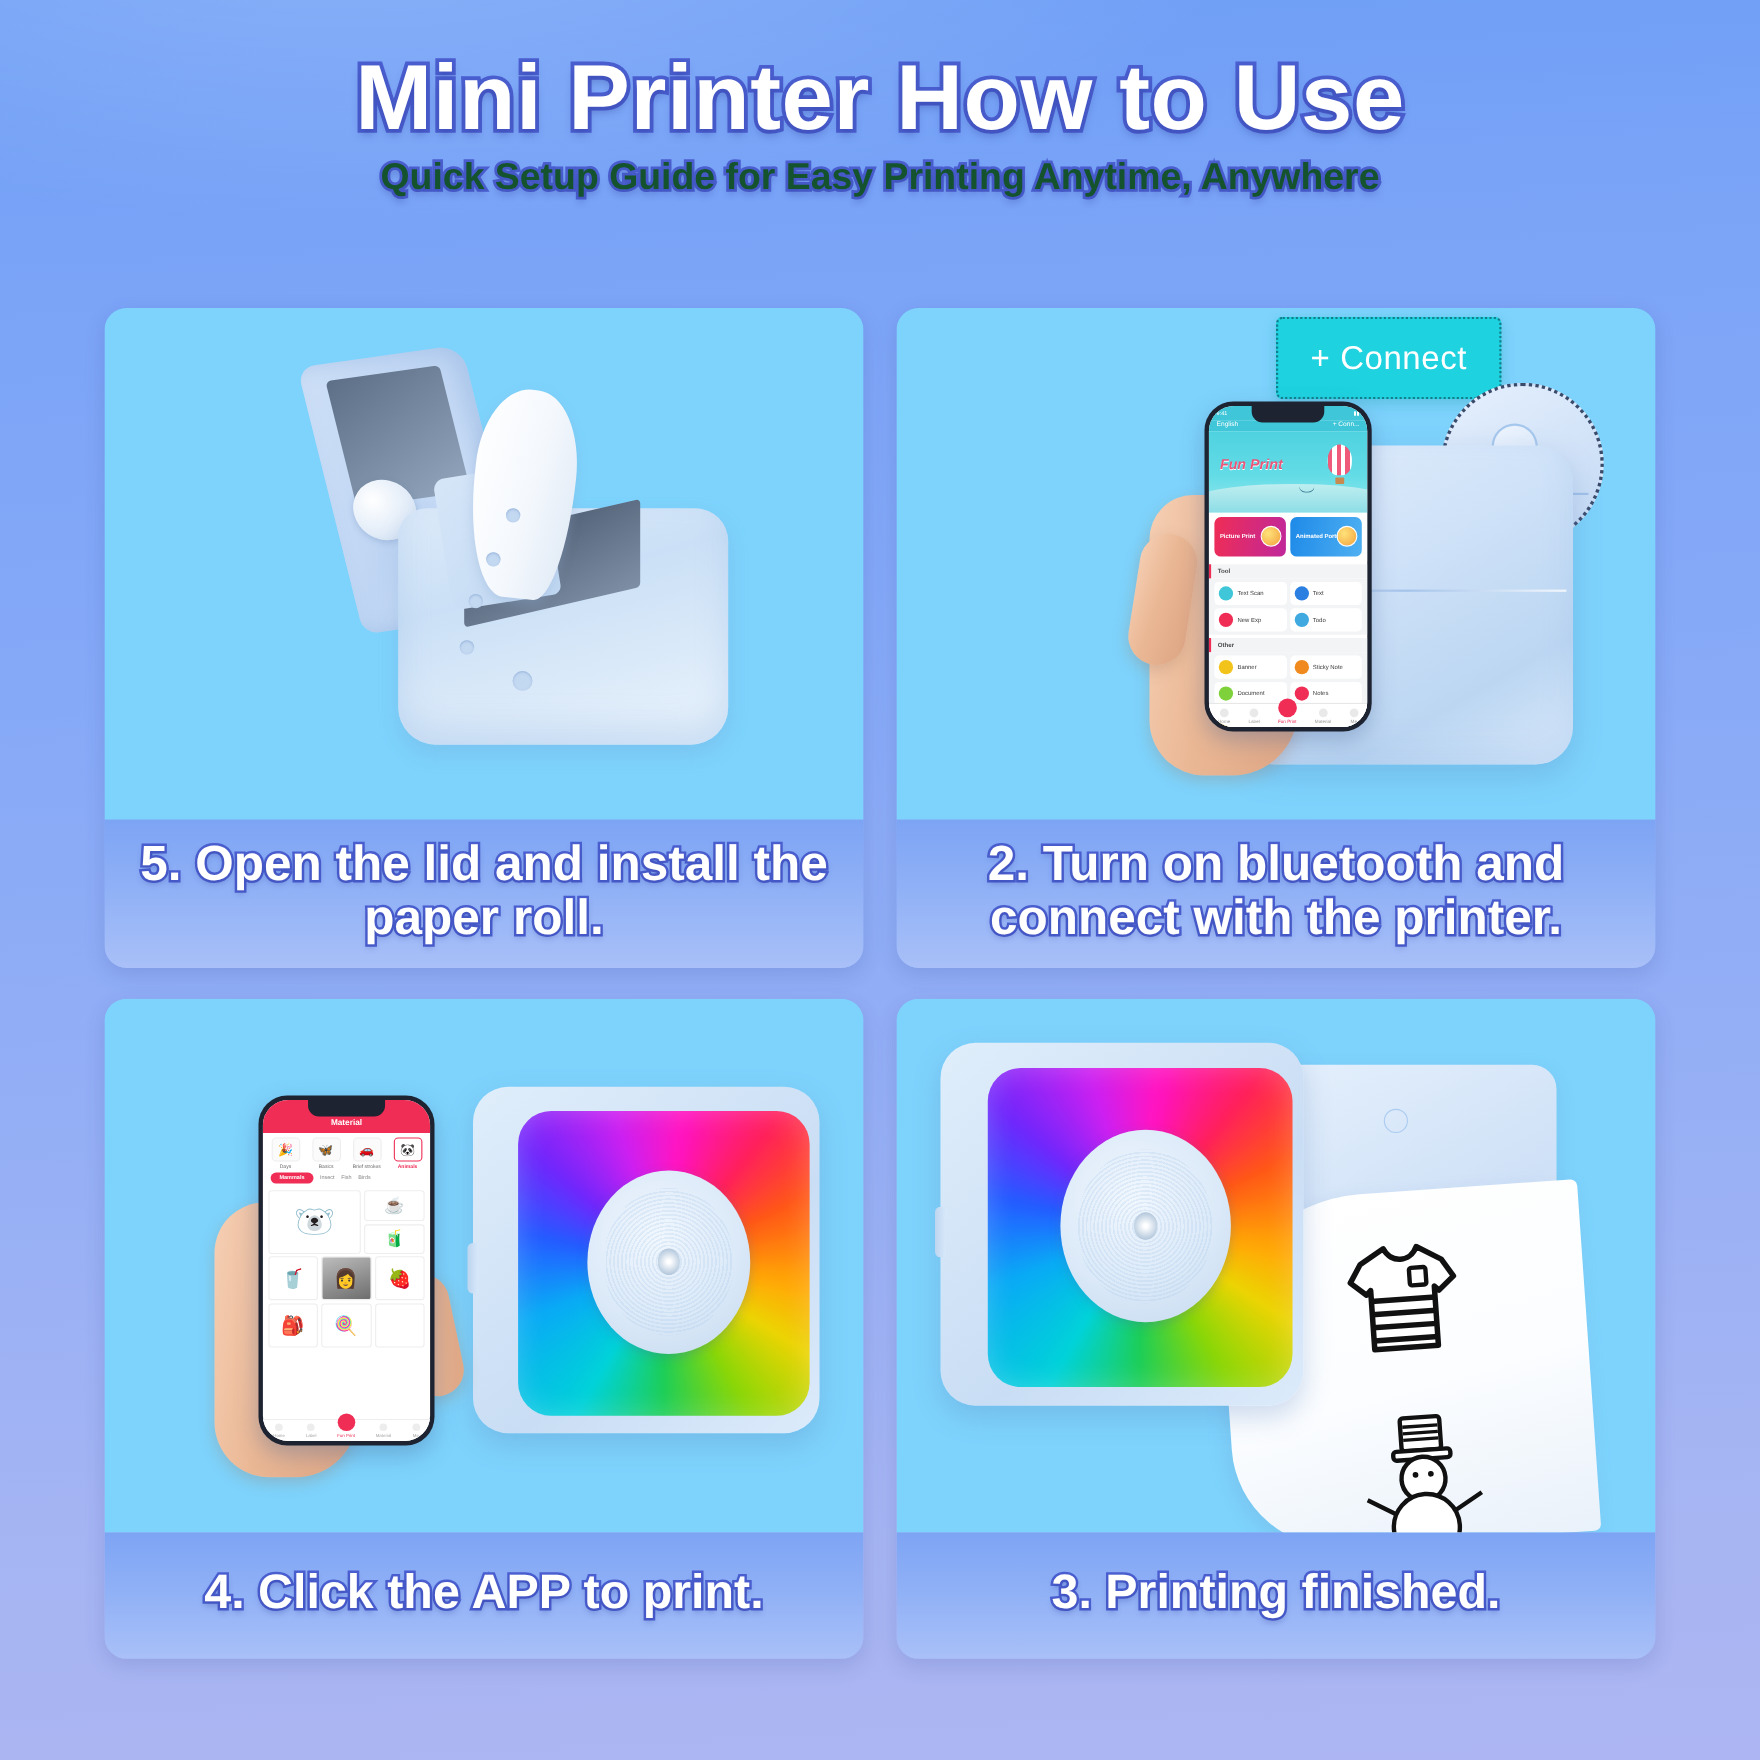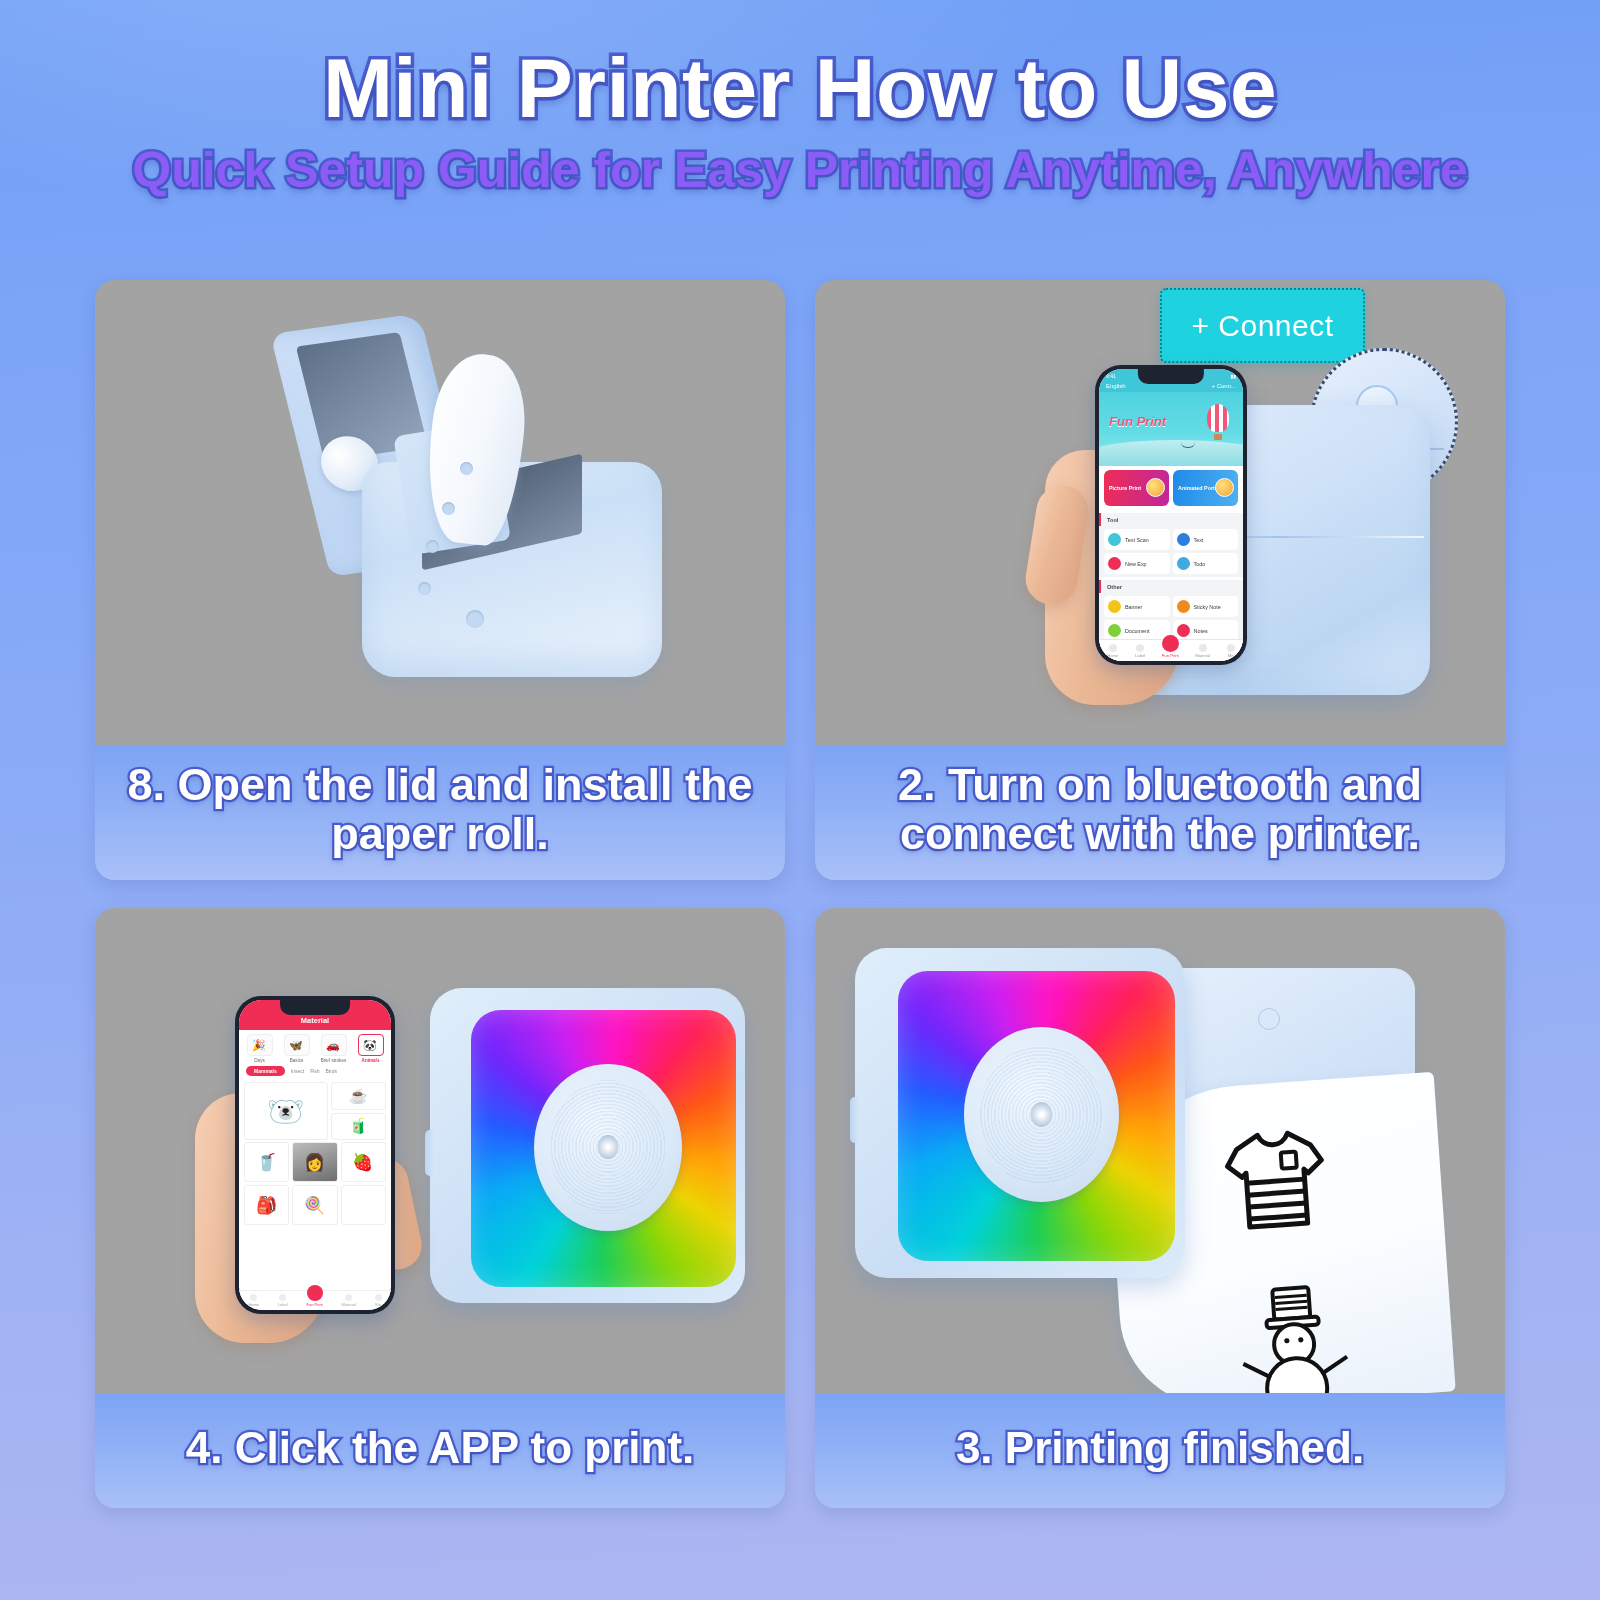--- a/index.html
+++ b/index.html
@@ -20,22 +20,22 @@
   .header { text-align: center; padding-top: 44px; }
   .title {
     font-size: 84px; font-weight: bold; letter-spacing: 0.5px;
     color: #ffffff;
     -webkit-text-stroke: 7px #4b5fd0;
     paint-order: stroke fill;
     text-shadow: 0 5px 9px rgba(40,55,150,0.40);
     line-height: 1.06;
   }
   .subtitle {
-    font-size: 50px; font-weight: bold; margin-top: 10px;
-    color: #8b5cf6;
+    font-size: 34px; font-weight: bold; margin-top: 10px;
+    color: #14532d;
     -webkit-text-stroke: 5px #4b5fd0;
     paint-order: stroke fill;
     text-shadow: 0 4px 7px rgba(40,55,150,0.38);
     line-height: 1.1;
   }
 
   
   .grid {
     position: absolute; left: 95px; top: 280px;
     width: 1410px;
@@ -43,21 +43,21 @@
     grid-template-columns: 690px 690px;
     grid-template-rows: 600px 600px;
     column-gap: 30px; row-gap: 28px;
   }
   .panel {
     border-radius: 20px; overflow: hidden;
     display: flex; flex-direction: column;
     box-shadow: 0 6px 18px rgba(45,60,140,0.16);
   }
   .photo {
-    background: #a3a3a3; position: relative; overflow: hidden;
+    background: #7dd3fc; position: relative; overflow: hidden;
     flex: 0 0 465px;
   }
   .caption {
     flex: 1 1 auto;
     background: linear-gradient(180deg,#7da4f4 0%, #8fb0f6 45%, #a9c0f8 100%);
     display: flex; align-items: center; justify-content: center;
     text-align: center; padding: 4px 14px 10px;
   }
   .caption span {
     font-size: 45px; font-weight: bold; line-height: 1.08;
@@ -376,21 +376,21 @@
         <div class="flap"></div>
         <div class="paper"></div>
         <div class="hinge" style="left:170px;top:152px;"></div>
         <div class="hinge" style="left:152px;top:192px;"></div>
         <div class="hinge" style="left:136px;top:230px;"></div>
         <div class="hinge" style="left:128px;top:272px;"></div>
         <div class="hinge" style="left:176px;top:300px;width:18px;height:18px;"></div>
       </div>
     </div>
     <div class="caption">
-      <span>8. Open the lid and install the paper roll.</span>
+      <span>5. Open the lid and install the paper roll.</span>
     </div>
   </div>
 
   <div class="panel">
     <div class="photo">
 
       <svg class="leader" style="left:0;top:0;width:690px;height:465px;" viewBox="0 0 690 465">
         <path d="M 300 190 L 345 100"></path>
       </svg>
       <div class="connect-badge" style="left:345px;top:8px;width:205px;height:75px;">

